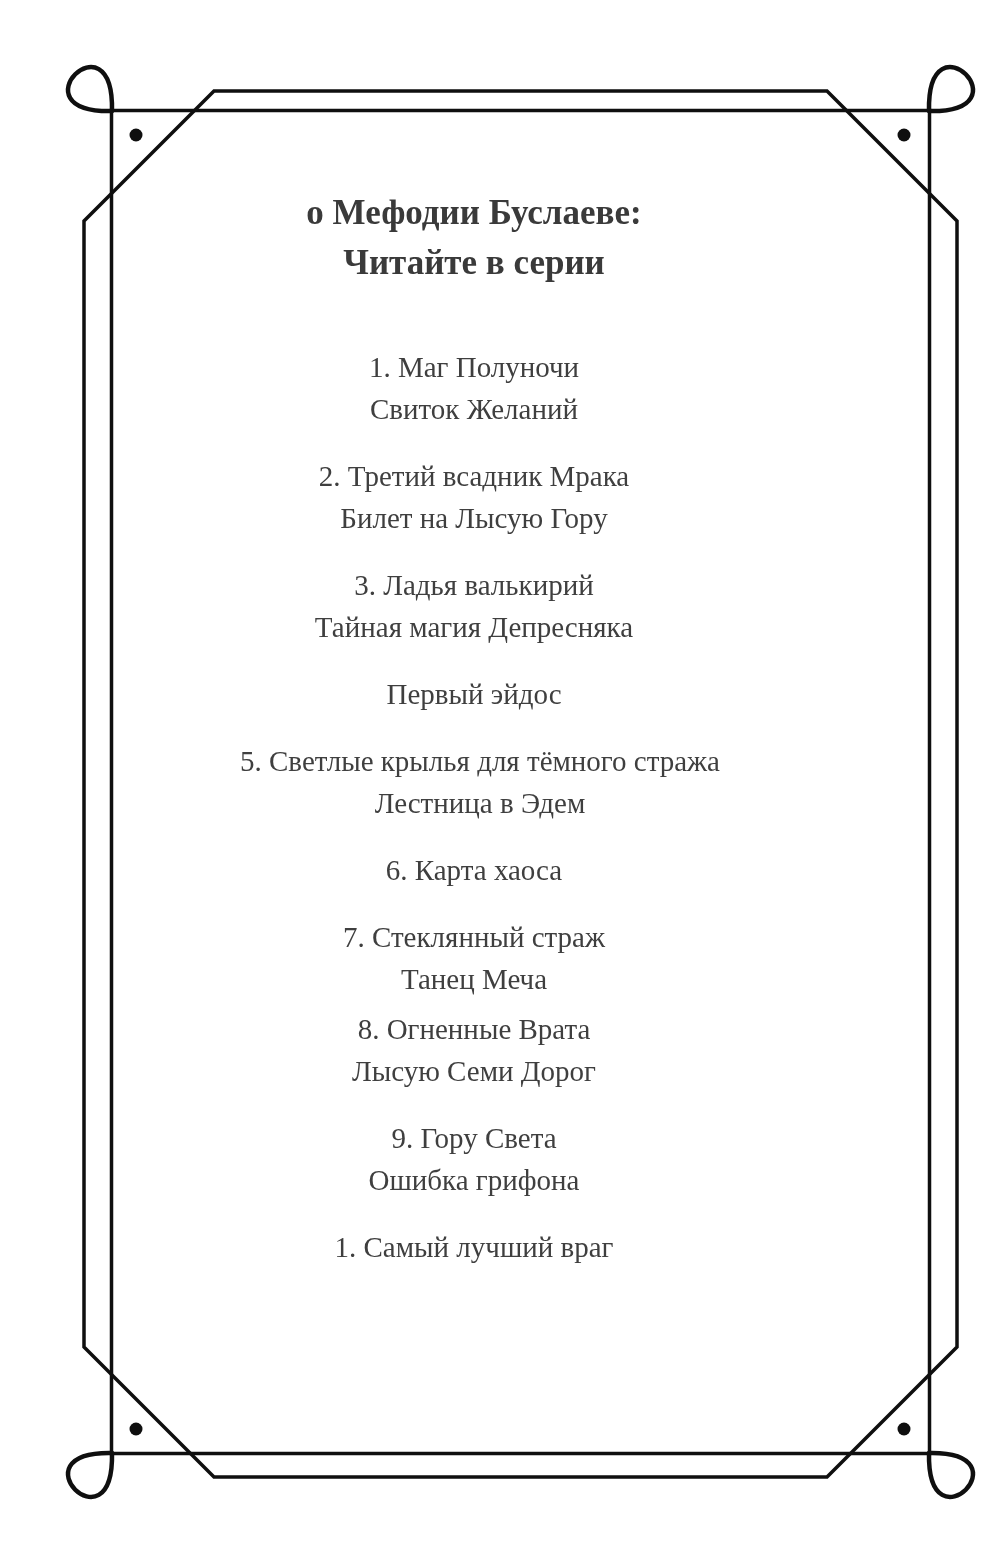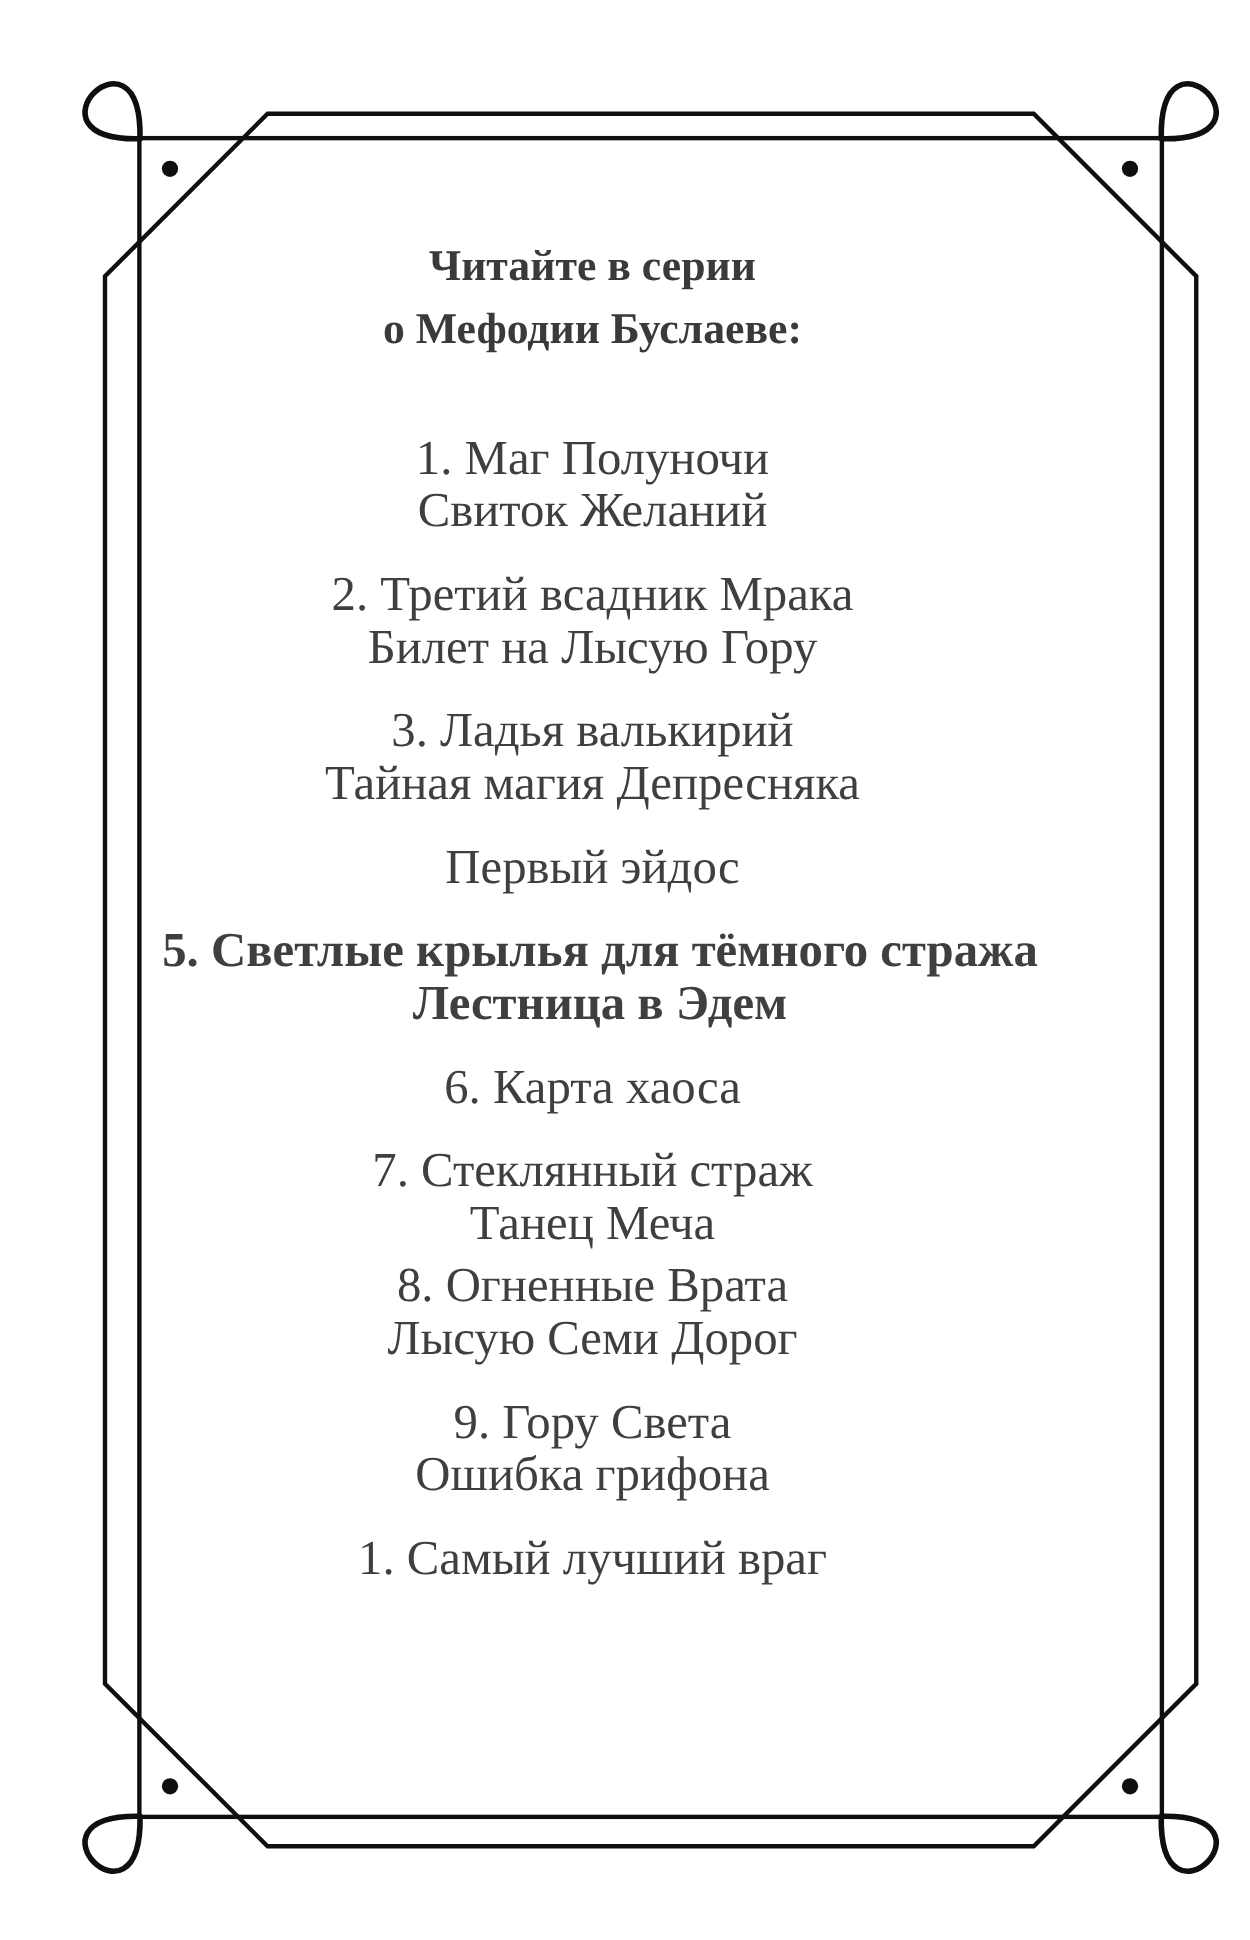--- a/index.html
+++ b/index.html
@@ -30,25 +30,25 @@
   .page-title{
     margin:188px 0 58px;
     font-size:35px;
     line-height:50px;
     font-weight:bold;
     color:var(--heading-text);
   }
   .page-title .t-line{display:block;}
   .book{
     margin-bottom:25px;
-    font-size:39px;
+    font-size:29px;
     line-height:42px;
     color:var(--text);
   }
-  .book.bold{font-weight:bold;padding-left:12px;}
+  .book.bold{font-weight:normal;padding-left:12px;}
   .book.tight{margin-bottom:8px;}
   .book-line{display:block;}
   .book-line.companion:empty{display:none;}
 </style>
 </head>
 <body>
 
 <div class="page">
 
   <svg class="frame" viewBox="0 0 1000 1552" aria-hidden="true">
@@ -64,22 +64,22 @@
 
     <circle class="dot" cx="136" cy="135" r="6.5"></circle>
     <circle class="dot" cx="904" cy="135" r="6.5"></circle>
     <circle class="dot" cx="136" cy="1429" r="6.5"></circle>
     <circle class="dot" cx="904" cy="1429" r="6.5"></circle>
   </svg>
 
   <div class="content">
 
     <h1 class="page-title">
+      <span class="t-line">о Мефодии Буслаеве:</span>
       <span class="t-line">Читайте в серии</span>
-      <span class="t-line">о Мефодии Буслаеве:</span>
     </h1>
 
     <div class="books">
 
       <div class="book">
         <div class="book-line"><span>1.</span> <span>Маг Полуночи</span></div>
         <div class="book-line companion">Свиток Желаний</div>
       </div>
 
       <div class="book">

